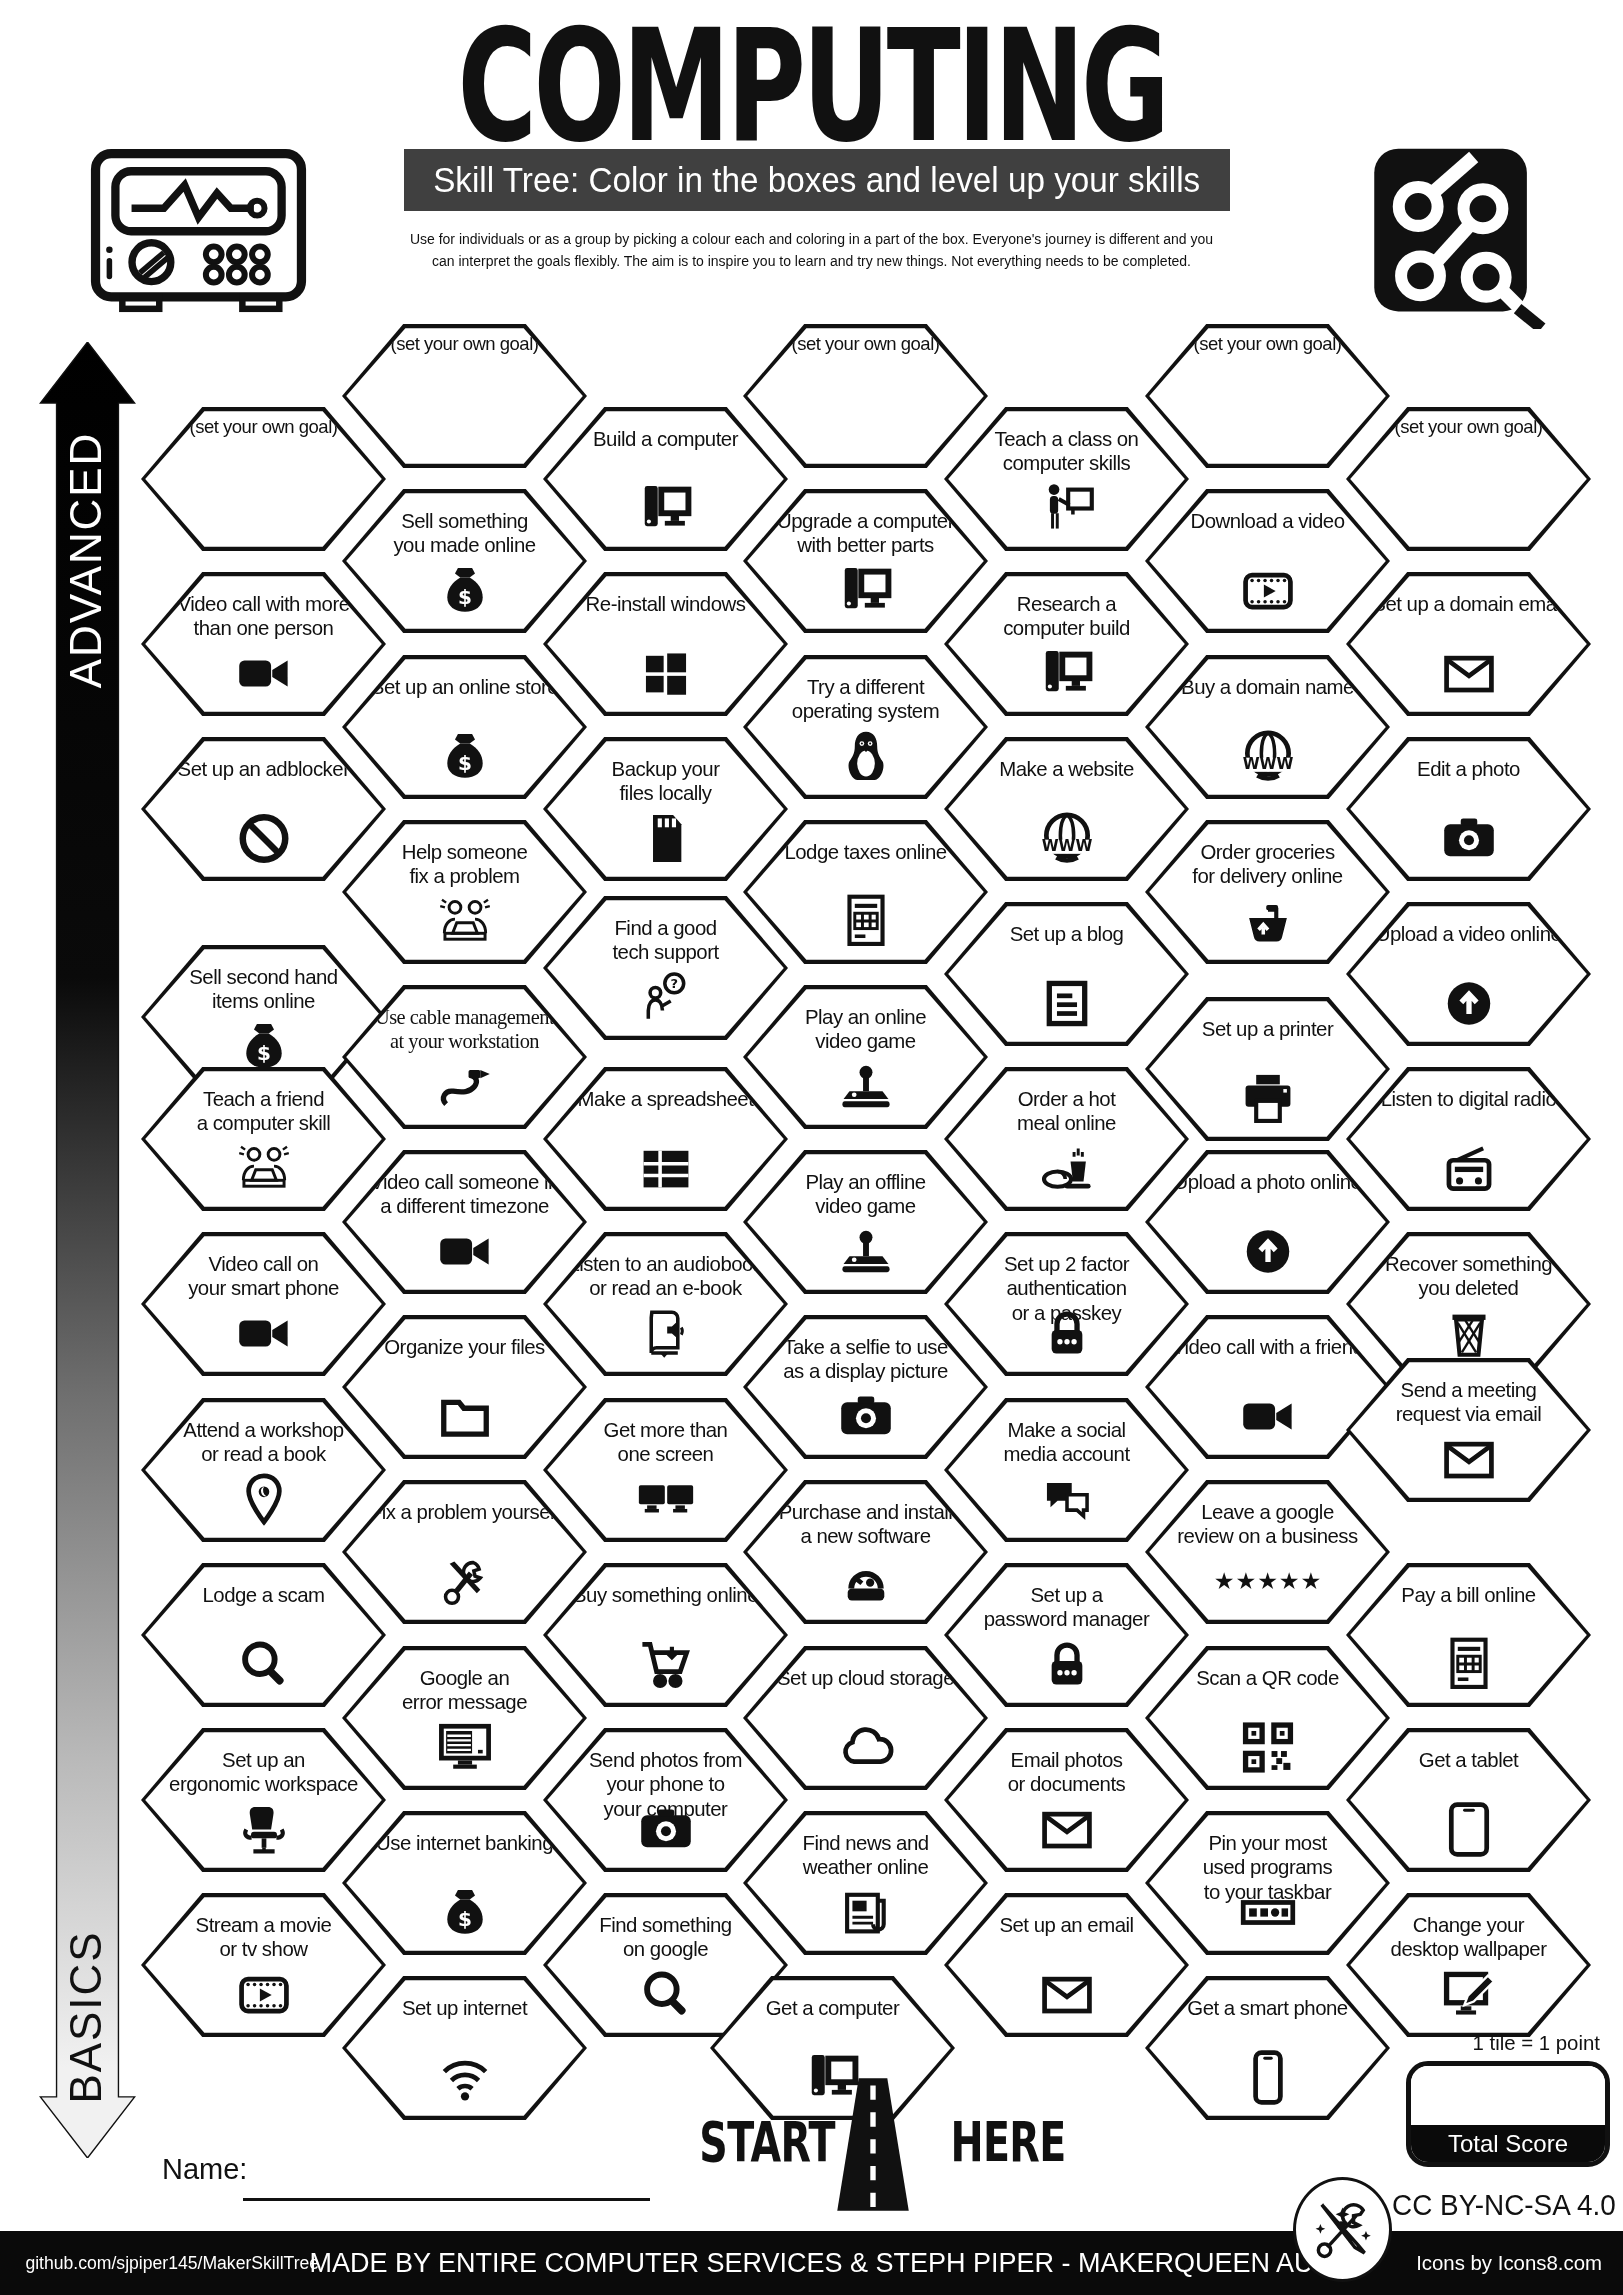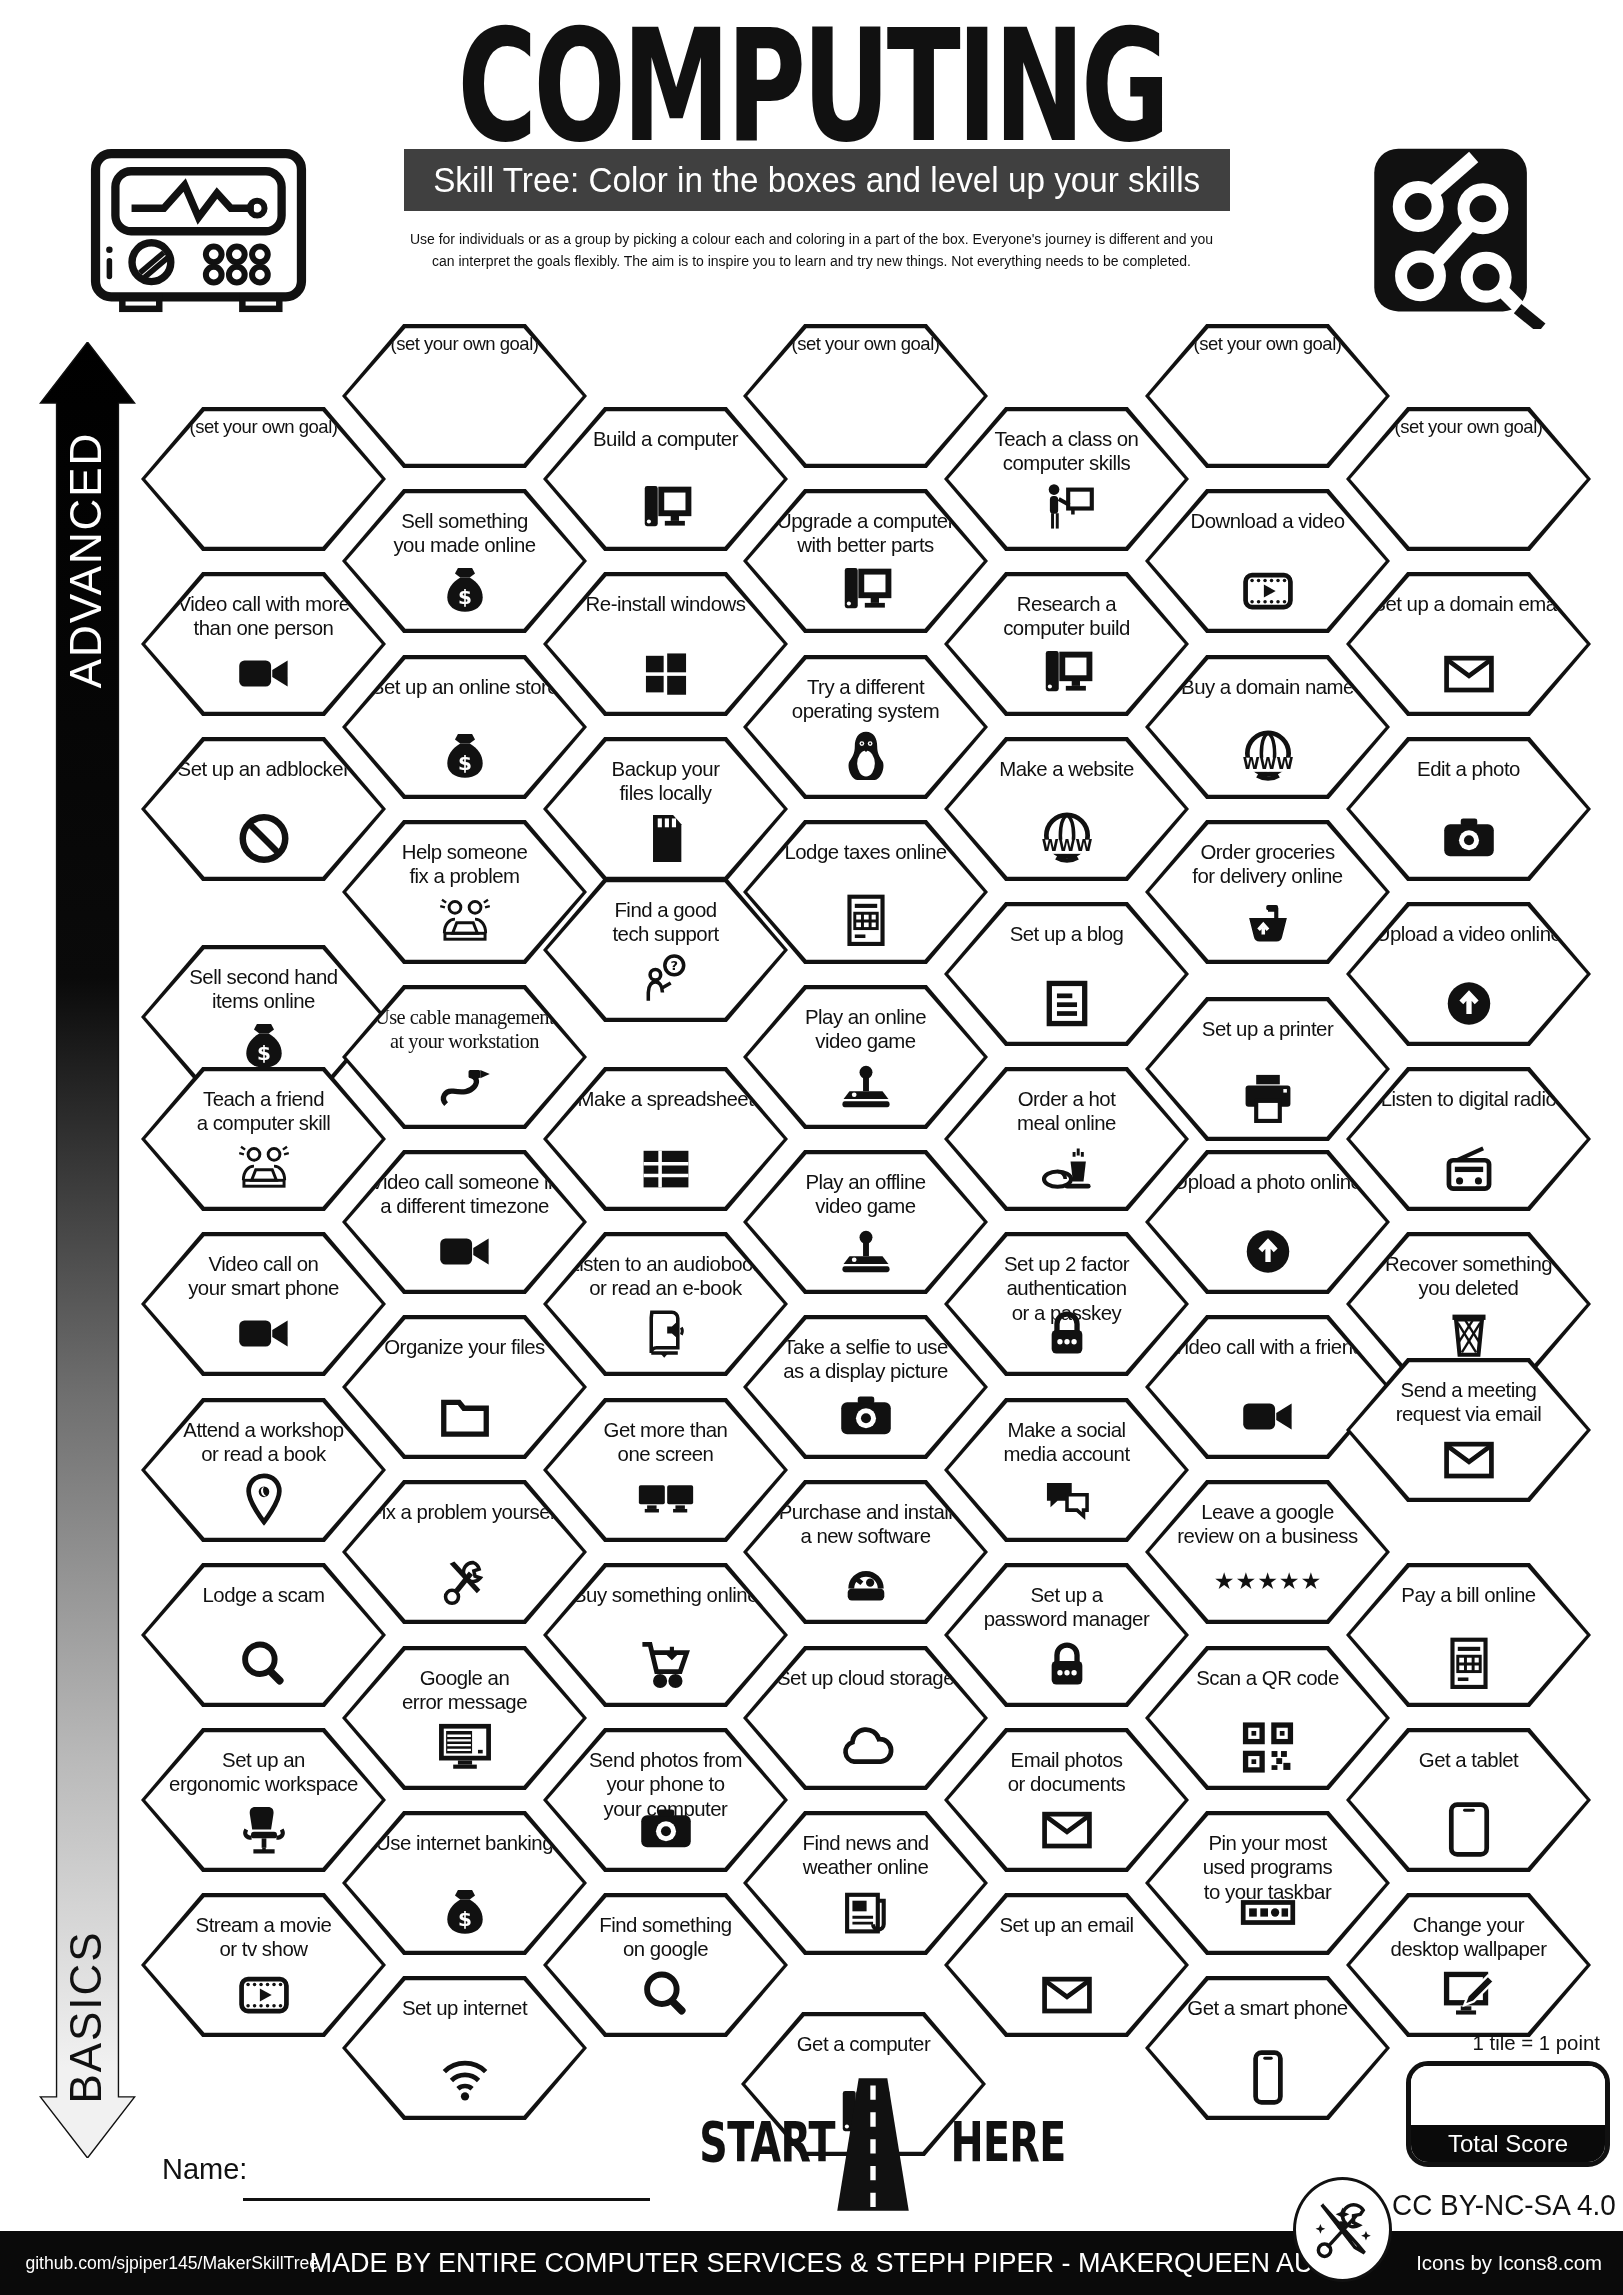--- a/index.html
+++ b/index.html
@@ -434,21 +434,21 @@
               <path d="M28 10 h34 l14 16 v64 h-48 z"></path>
               <g fill="#fff">
                 <rect x="36" y="16" width="7" height="15"></rect>
                 <rect x="48" y="16" width="7" height="15"></rect>
                 <rect x="60" y="16" width="7" height="15"></rect>
               </g>
             </svg>
           </div>
         </div>
       </div>
-      <div class="hex" style="left: 543px; top: 878px;">
+      <div class="hex" style="left: 543px; top: 896px;">
         <div class="hex-in">
           <div class="hex-label">Find a good tech support</div>
           <div class="hex-icon">
             <svg viewBox="0 0 100 100" fill="none" stroke="#111" stroke-width="6">
               <circle cx="32" cy="42" r="9"></circle>
               <path d="M20 86 v-14 c0 -12 6 -18 12 -18 s12 6 12 18 M44 64 l14 -8"></path>
               <circle cx="64" cy="26" r="16"></circle>
               <text x="64" y="34" font-size="22" font-weight="bold" text-anchor="middle" fill="#111" stroke="none" font-family="DejaVu Sans,sans-serif">?</text>
             </svg>
           </div>
@@ -663,21 +663,21 @@
               <path d="M70 30 h10 v40 a9 9 0 0 1 -18 0" fill="none" stroke="#111" stroke-width="7"></path>
               <rect x="27" y="30" width="24" height="18"></rect>
               <g stroke="#111" stroke-width="5">
                 <line x1="27" y1="58" x2="62" y2="58"></line>
                 <line x1="27" y1="68" x2="62" y2="68"></line>
               </g>
             </svg>
           </div>
         </div>
       </div>
-      <div class="hex" style="left: 741px; top: 1976px; margin-top: 36px;">
+      <div class="hex" style="left: 710px; top: 1976px;">
         <div class="hex-in">
           <div class="hex-label">Get a computer</div>
           <div class="hex-icon">
             <svg viewBox="0 0 100 100" fill="#111">
               <rect x="14" y="12" width="22" height="68" rx="4"></rect>
               <circle cx="21" cy="72" r="3.5" fill="#fff"></circle>
               <rect x="42" y="18" width="46" height="40" fill="none" stroke="#111" stroke-width="10"></rect>
               <rect x="58" y="62" width="14" height="9"></rect>
               <rect x="48" y="71" width="34" height="8"></rect>
             </svg>

